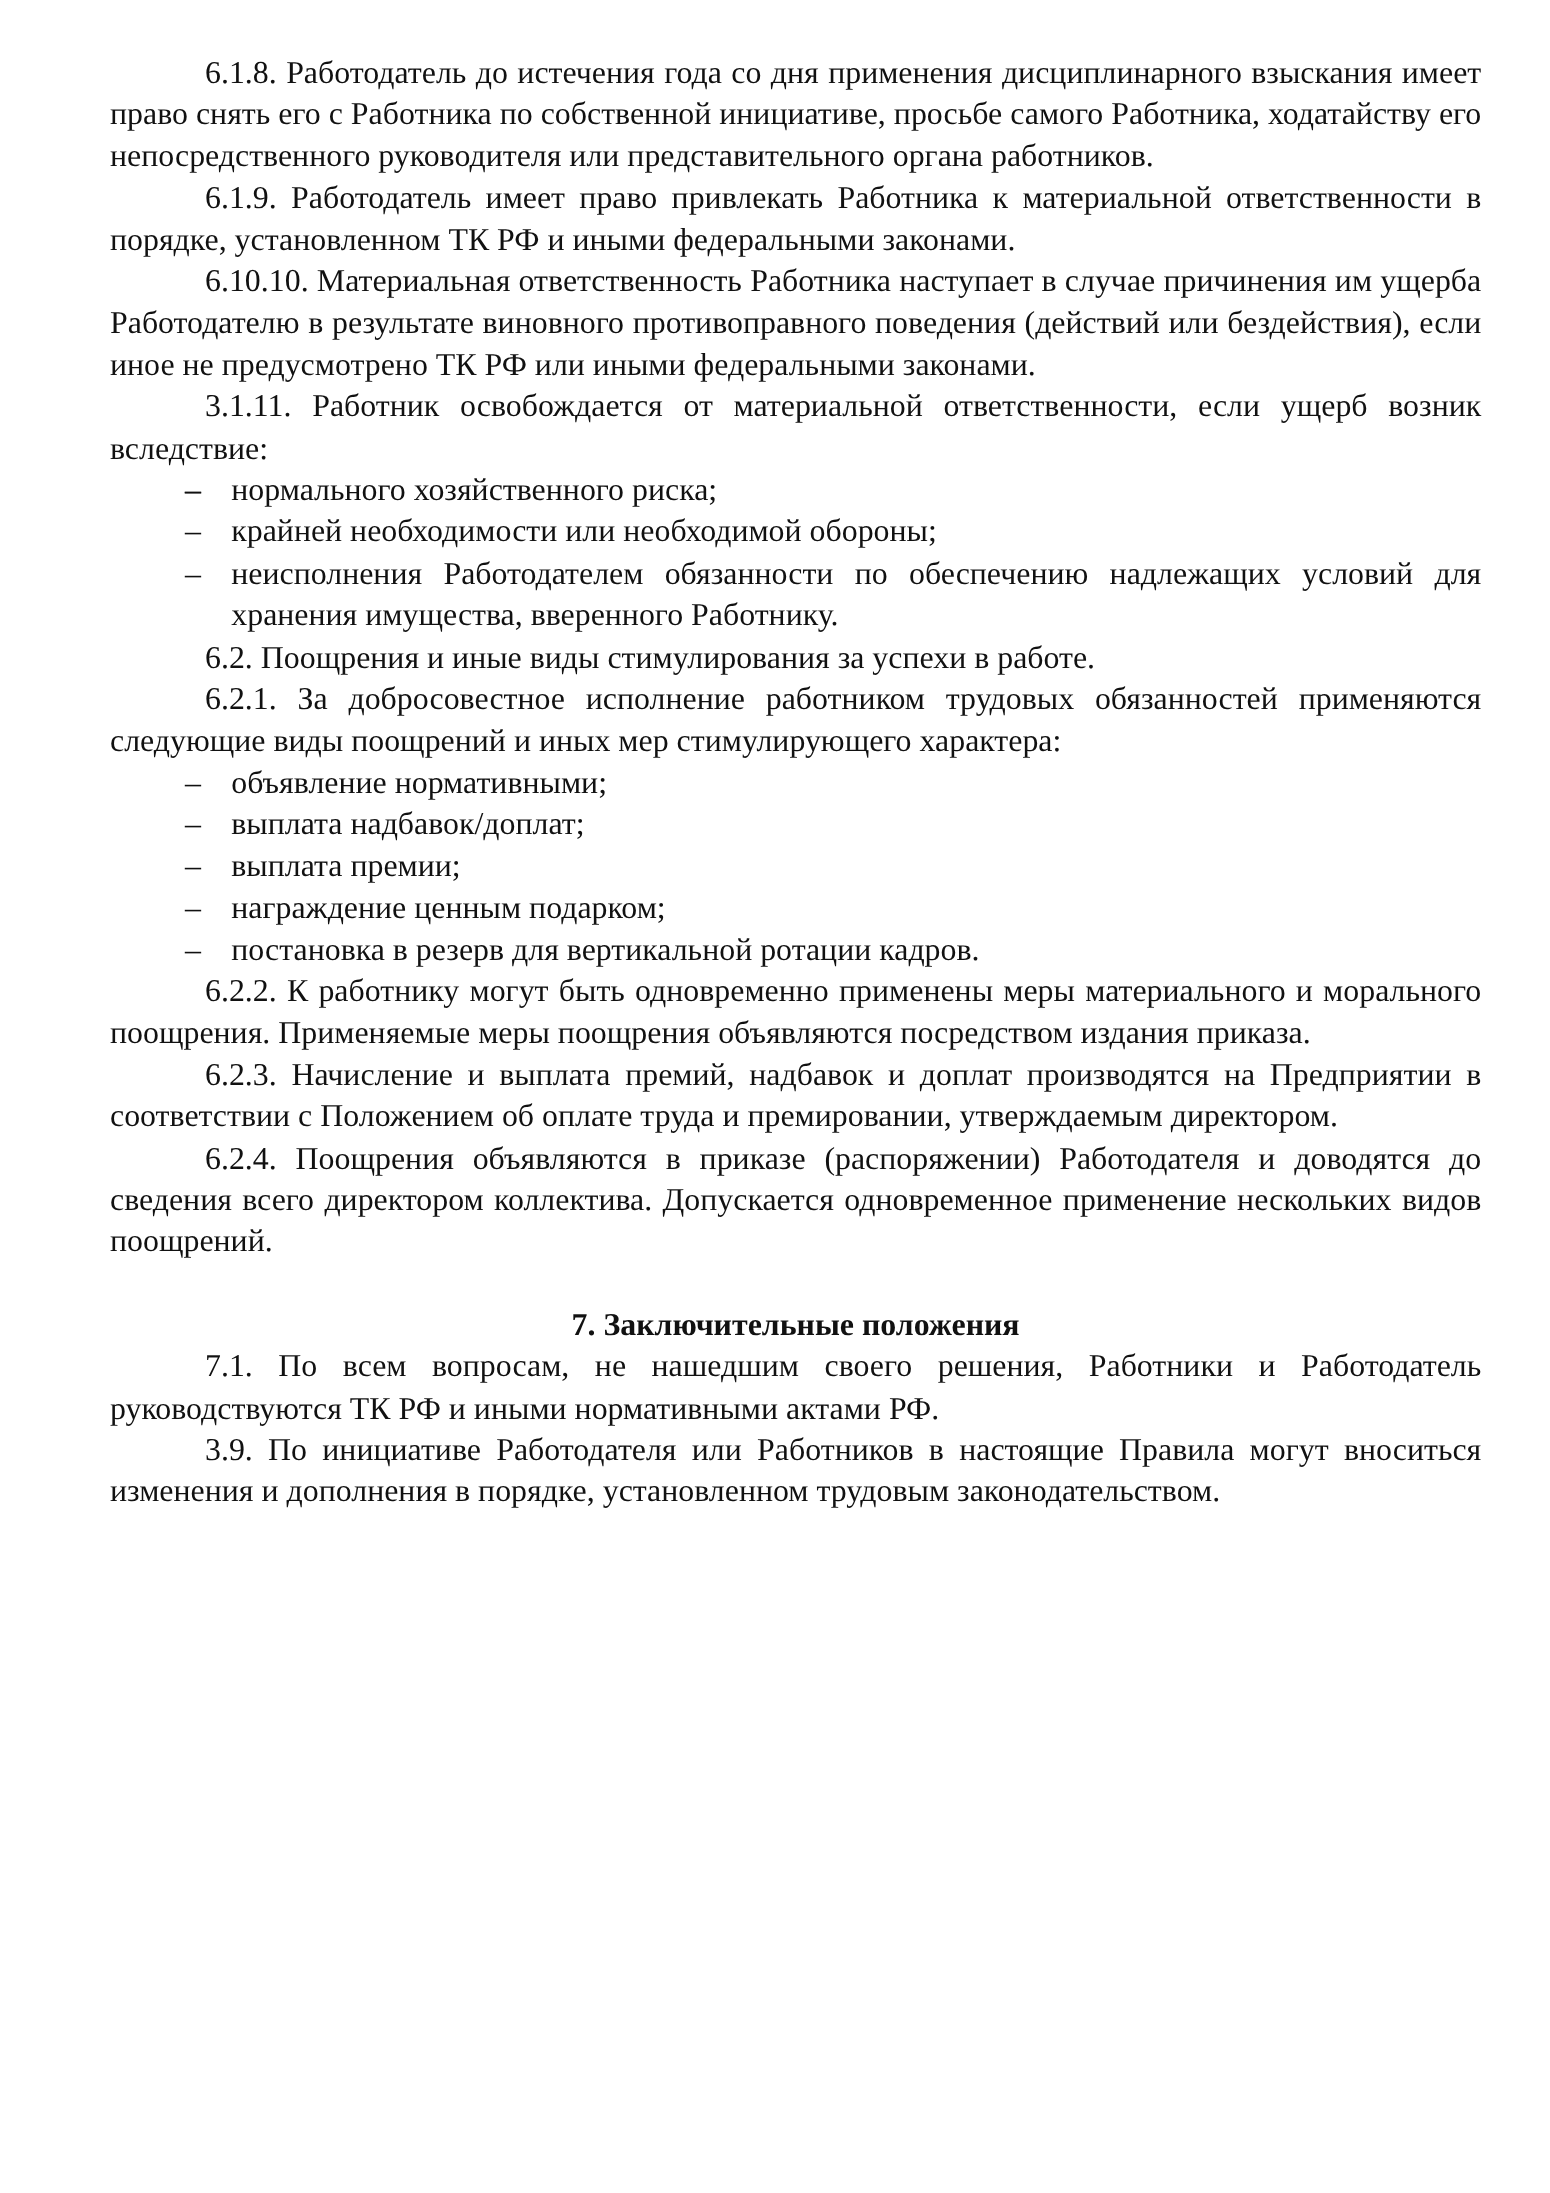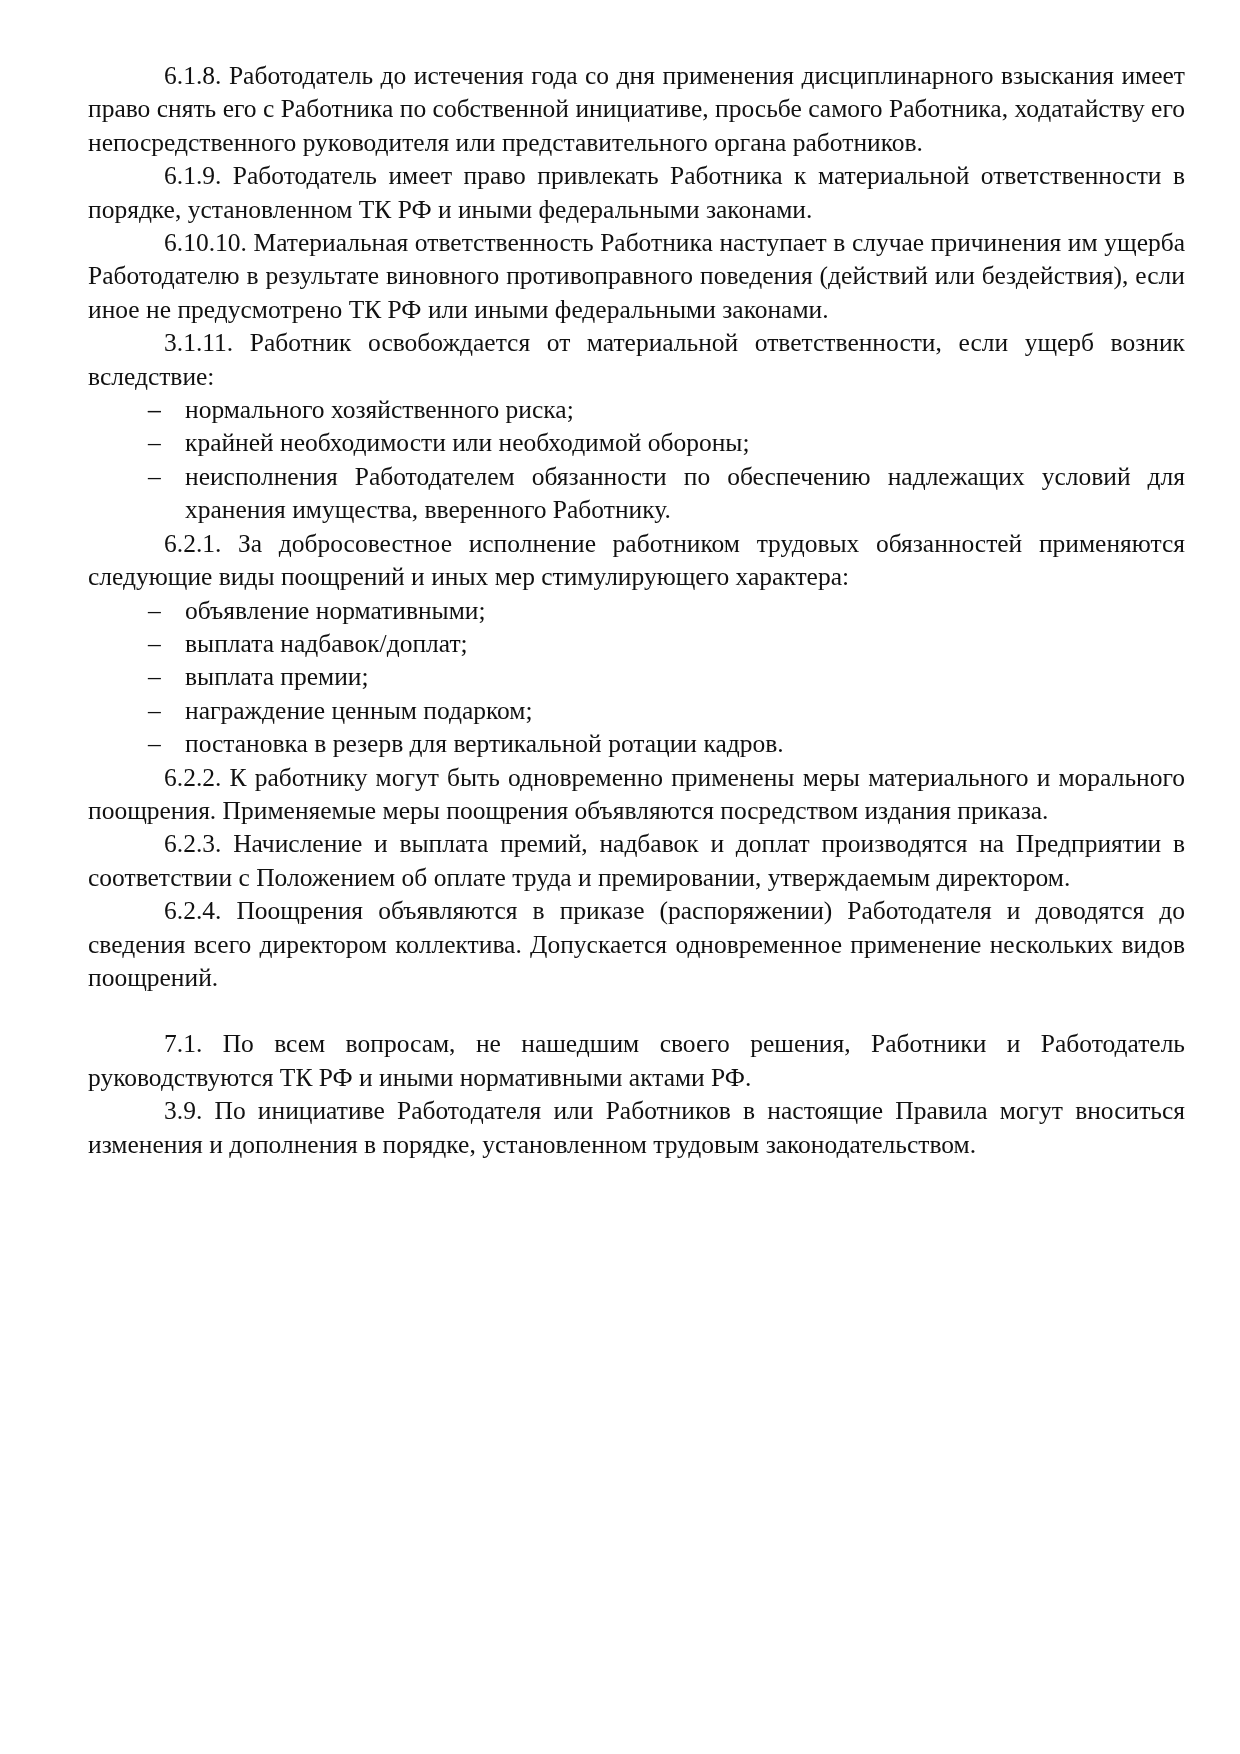--- a/index.html
+++ b/index.html
@@ -1,18 +1,18 @@
 <!DOCTYPE html>
 <html><head>
 <meta charset="utf-8">
 <style>
   html, body { margin: 0; padding: 0; background: #ffffff; }
   body { width: 1240px; height: 1754px; position: relative; overflow: hidden; }
   .page {
-    position: absolute; left: 88px; top: 59px; width: 1097px;
+    position: absolute; left: 88px; top: 41px; width: 1097px;
     font-family: "Liberation Serif", "DejaVu Serif", serif;
     font-size: 25.5px; line-height: 33.4px; color: #111111;
   }
   .p { text-align: justify; text-align-last: left; margin: 0; }
   .p.indent { text-indent: 76px; }
   .li { position: relative; padding-left: 97px; text-align: justify; text-align-last: left; margin: 0; }
   .li .dash { position: absolute; left: 60px; top: 0; }
   .heading { text-align: center; font-weight: bold; margin: 0; }
   .spacer { height: 33px; }
 </style>
@@ -25,31 +25,33 @@
   <p class="p indent">6.10.10. Материальная ответственность Работника наступает в случае причинения им ущерба Работодателю в результате виновного противоправного поведения (действий или бездействия), если иное не предусмотрено ТК РФ или иными федеральными законами.</p>
   <p class="p indent">3.1.11. Работник освобождается от материальной ответственности, если ущерб возник вследствие:</p>
 
   <div>
     <p class="li"><span class="dash">–</span></p>
     <p class="li"><span class="dash">–</span><span>нормального хозяйственного риска;</span></p>
     <p class="li"><span class="dash">–</span><span>крайней необходимости или необходимой обороны;</span></p>
     <p class="li"><span class="dash">–</span><span>неисполнения Работодателем обязанности по обеспечению надлежащих условий для хранения имущества, вверенного Работнику.</span></p>
   </div>
 
+  <p class="p indent">6.2. Поощрения и иные виды стимулирования за успехи в работе.</p>
   <p class="p indent">6.2.1. За добросовестное исполнение работником трудовых обязанностей применяются следующие виды поощрений и иных мер стимулирующего характера:</p>
 
   <div>
     <p class="li"><span class="dash">–</span><span>объявление нормативными;</span></p>
     <p class="li"><span class="dash">–</span><span>выплата надбавок/доплат;</span></p>
     <p class="li"><span class="dash">–</span><span>выплата премии;</span></p>
     <p class="li"><span class="dash">–</span><span>награждение ценным подарком;</span></p>
     <p class="li"><span class="dash">–</span><span>постановка в резерв для вертикальной ротации кадров.</span></p>
   </div>
 
   <p class="p indent">6.2.2. К работнику могут быть одновременно применены меры материального и морального поощрения. Применяемые меры поощрения объявляются посредством издания приказа.</p>
   <p class="p indent">6.2.3. Начисление и выплата премий, надбавок и доплат производятся на Предприятии в соответствии с Положением об оплате труда и премировании, утверждаемым директором.</p>
   <p class="p indent">6.2.4. Поощрения объявляются в приказе (распоряжении) Работодателя и доводятся до сведения всего директором коллектива. Допускается одновременное применение нескольких видов поощрений.</p>
 
   <div class="spacer"></div>
 
+  <h2 class="heading" style="font-size:25.5px;line-height:33.4px;">7. Заключительные положения</h2>
   <p class="p indent">7.1. По всем вопросам, не нашедшим своего решения, Работники и Работодатель руководствуются ТК РФ и иными нормативными актами РФ.</p>
   <p class="p indent">3.9. По инициативе Работодателя или Работников  в настоящие Правила могут вноситься изменения и дополнения в порядке, установленном трудовым законодательством.</p>
 </div>
 
 </body></html>

